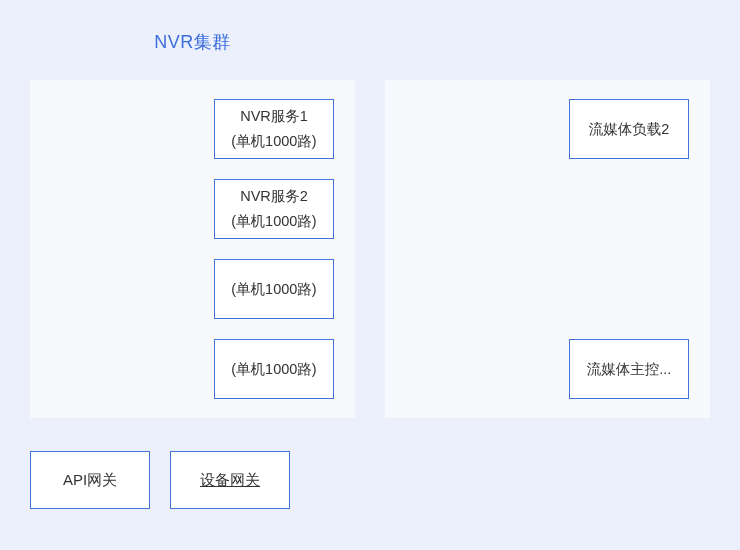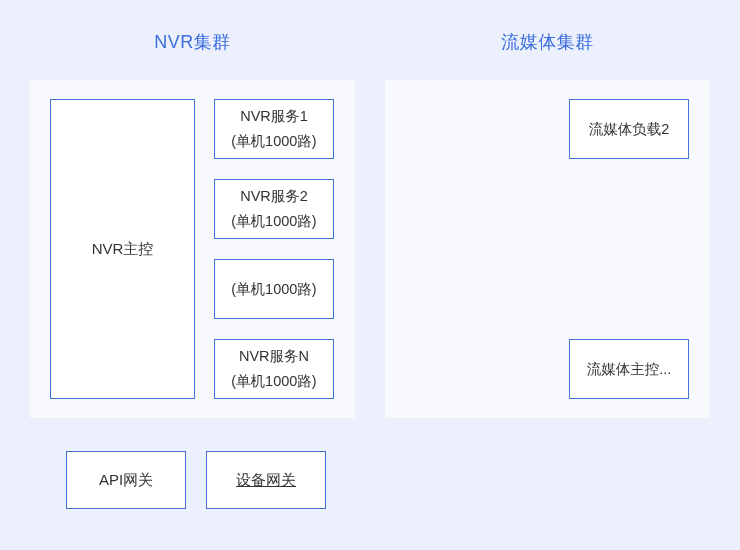--- a/index.html
+++ b/index.html
@@ -84,50 +84,46 @@
     width: 120px;
     height: 58px;
     box-sizing: border-box;
     background: #FFFFFF;
     border: 1.5px solid #4372D8;
     display: flex;
     align-items: center;
     justify-content: center;
     font-size: 15px;
     color: #333333;
-    margin-left: 36px;
   }
   .gateway.g1 { left: 30px; }
   .gateway.g2 { left: 170px; text-decoration: underline; }
 </style>
 </head>
 <body>
 
 <div class="stage">
 
   <div class="cluster-title left">NVR集群</div>
 
-  <div class="cluster-title right">流媒体集群</div>
 
   <div class="panel left">
-    <div class="master">NVR主控</div>
     <div class="nodes">
       <div class="node">
         <div>NVR服务1</div>
         <div>(单机1000路)</div>
       </div>
       <div class="node">
         <div>NVR服务2</div>
         <div>(单机1000路)</div>
       </div>
       <div class="node">
         <div>(单机1000路)</div>
       </div>
       <div class="node">
-        <div>NVR服务N</div>
         <div>(单机1000路)</div>
       </div>
     </div>
   </div>
 
   <div class="panel right">
     <div class="nodes">
       <div class="node">
         <div>流媒体负载2</div>
         <div></div>

